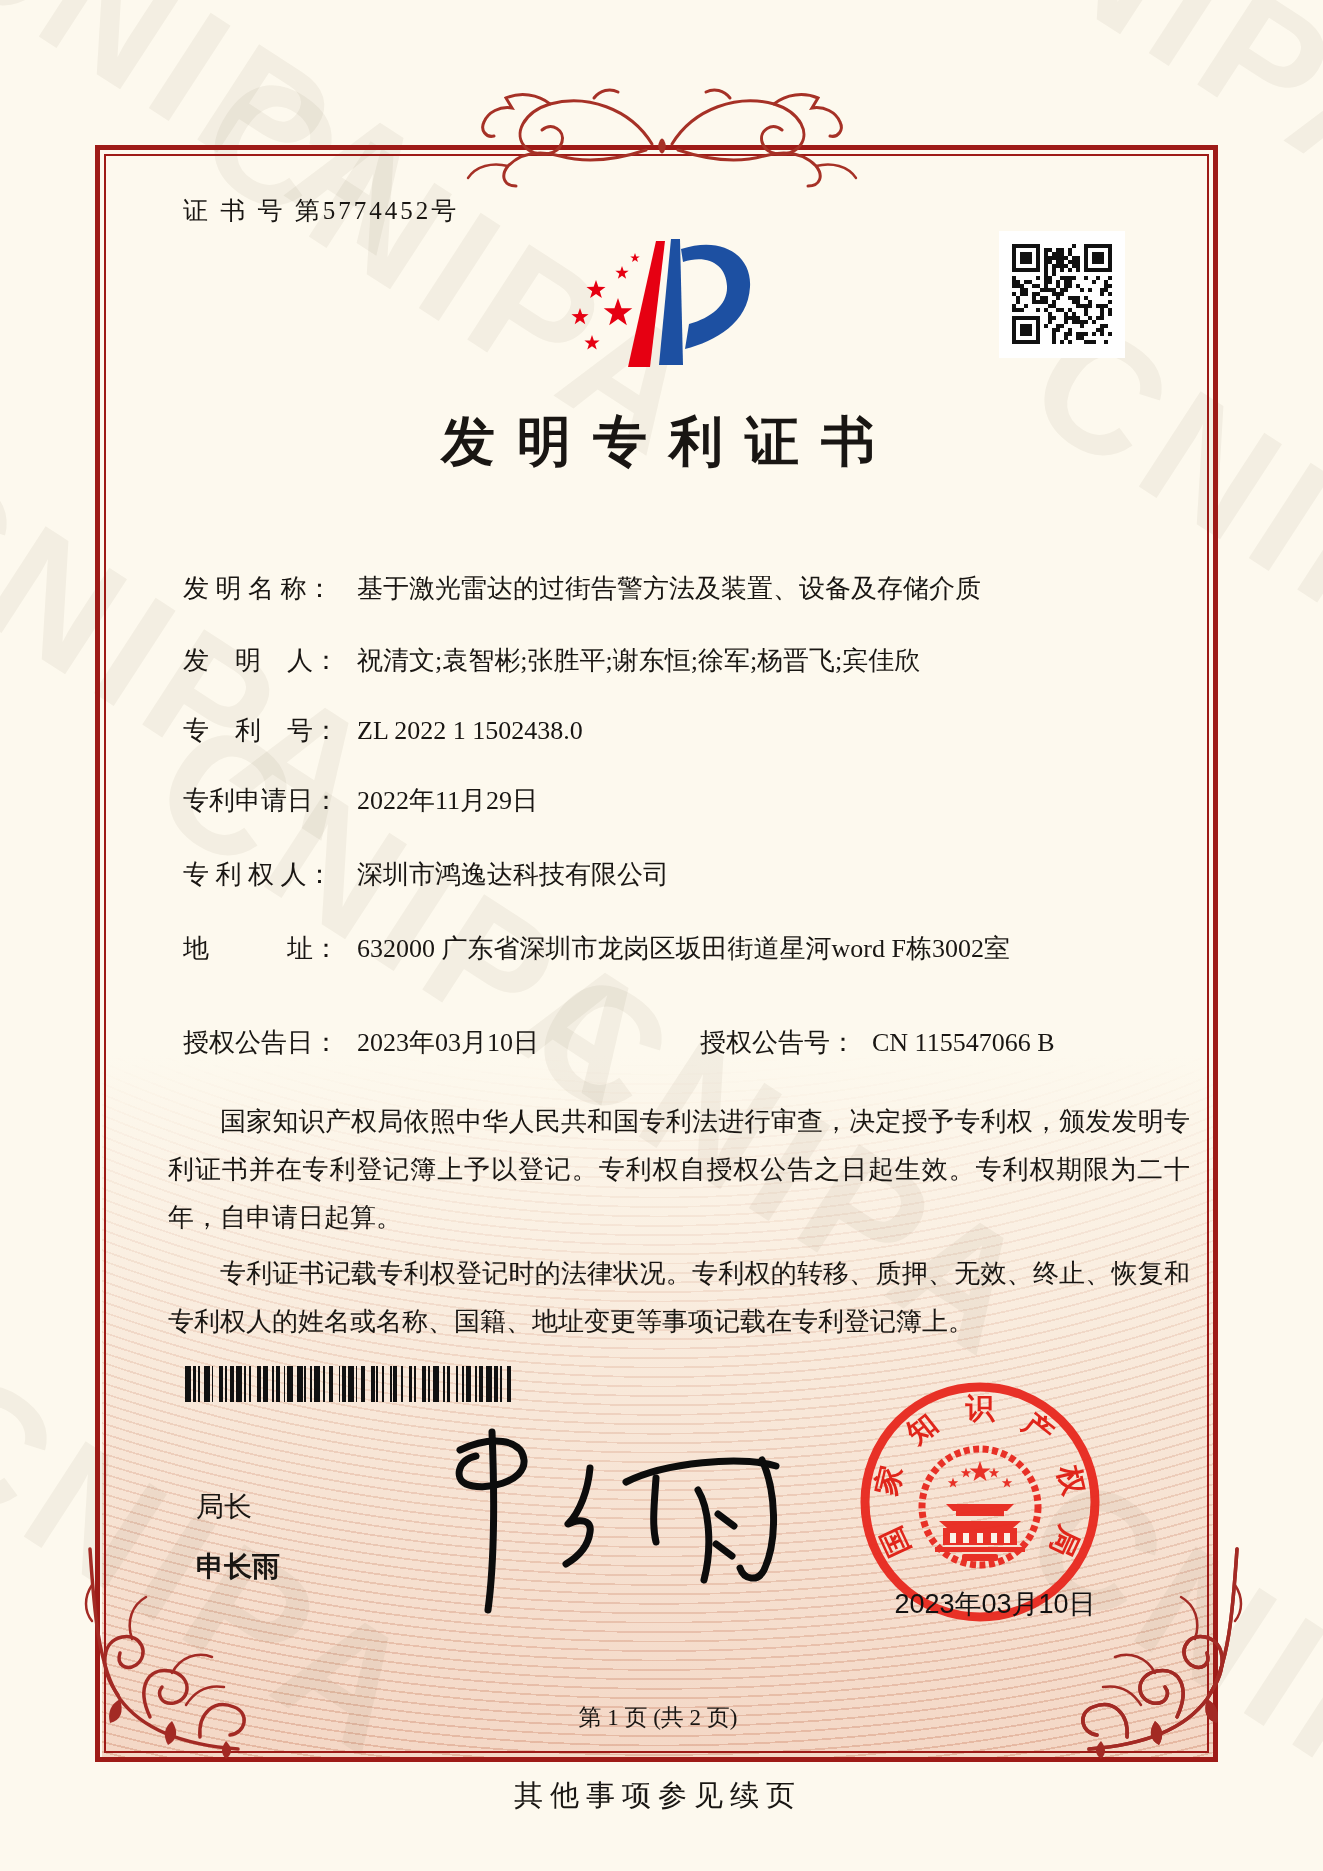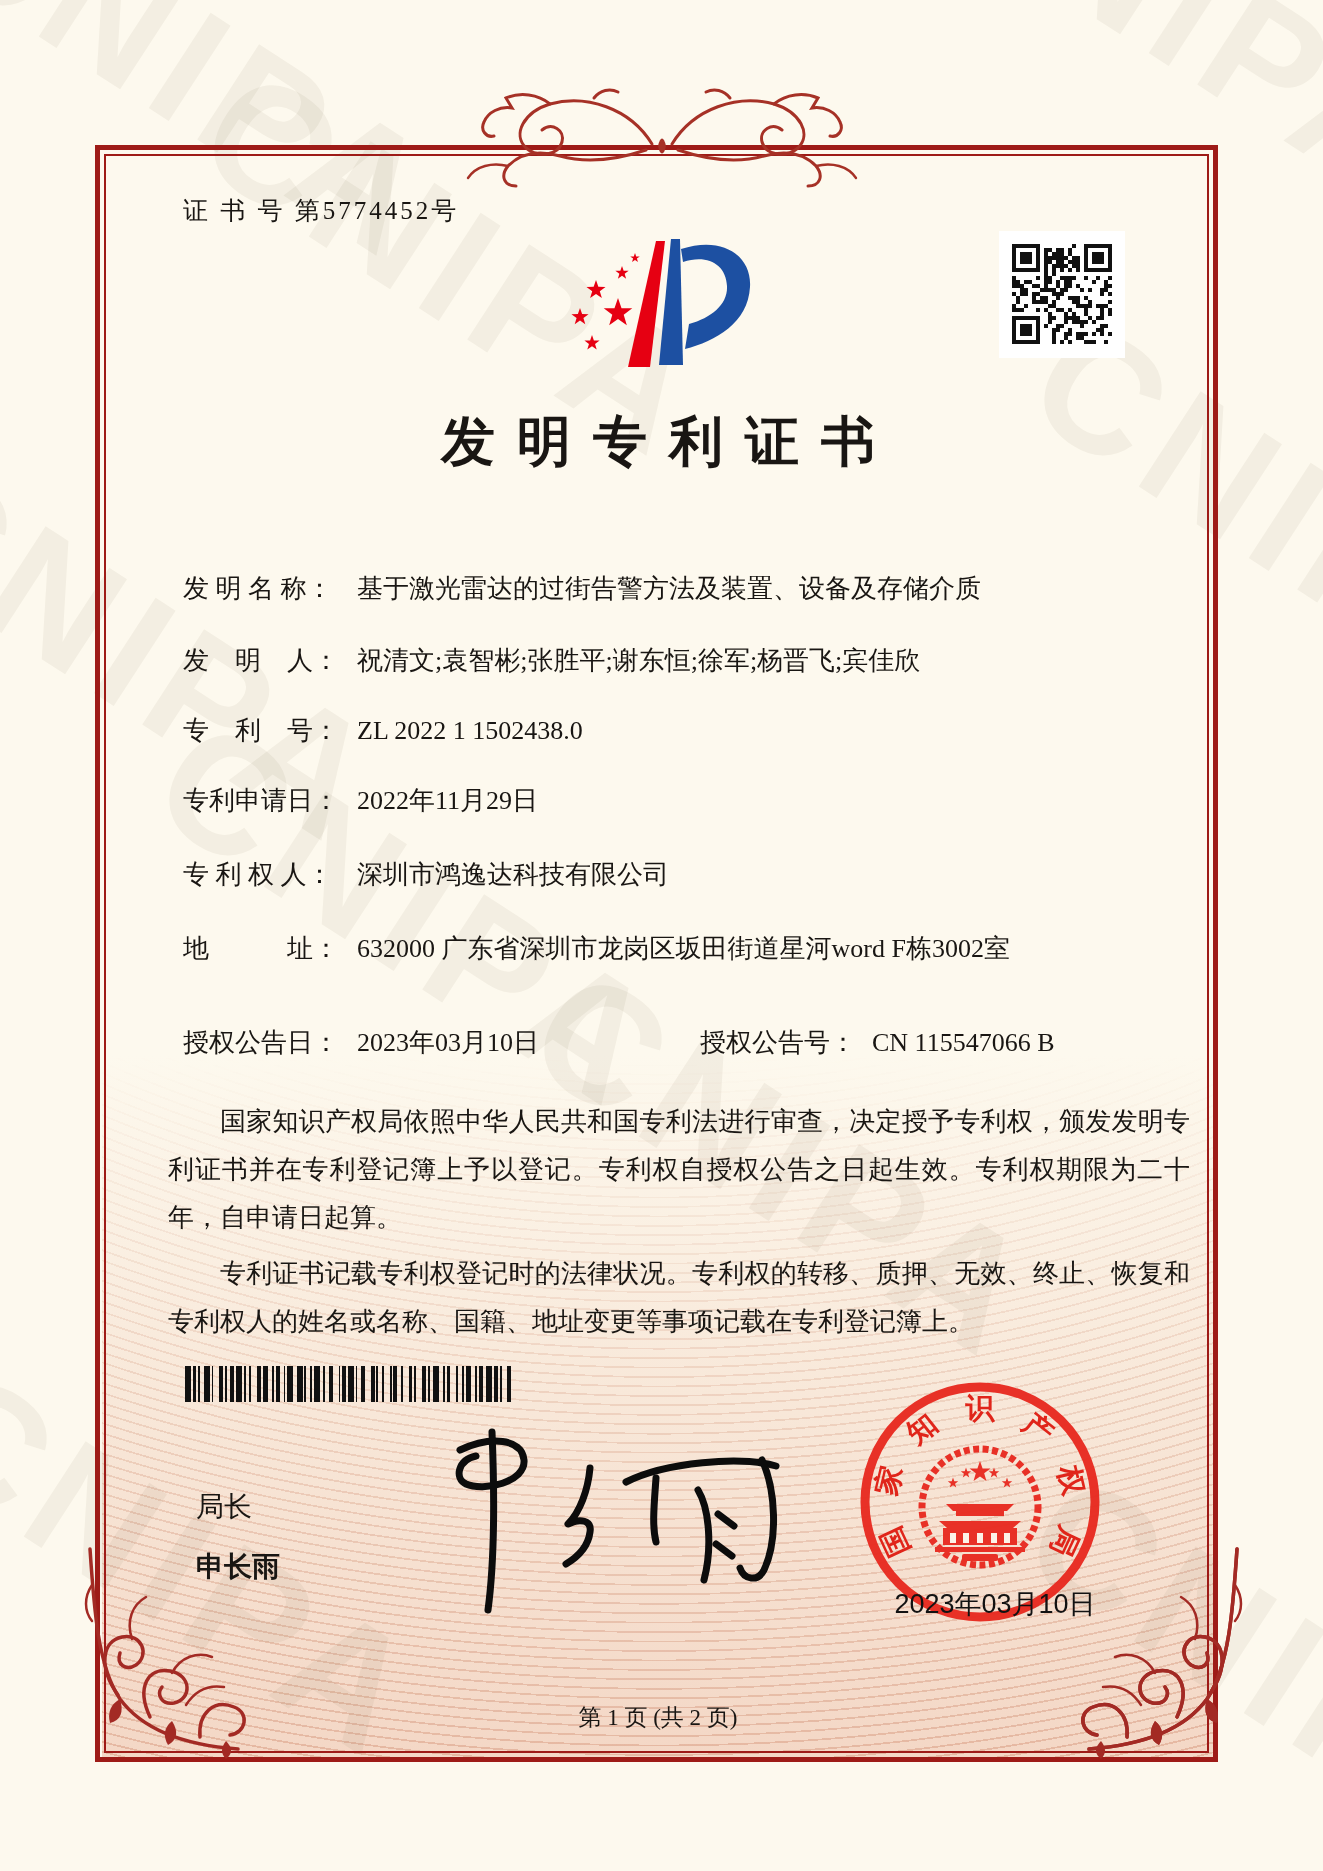--- a/index.html
+++ b/index.html
@@ -647,14 +647,15 @@
       <span style="transform: translate(-50%, -50%) rotate(-76.6667deg) translateY(-93px);">家</span>
       <span style="transform: translate(-50%, -50%) rotate(-38.3333deg) translateY(-93px);">知</span>
       <span style="transform: translate(-50%, -50%) rotate(0deg) translateY(-93px);">识</span>
       <span style="transform: translate(-50%, -50%) rotate(38.3333deg) translateY(-93px);">产</span>
       <span style="transform: translate(-50%, -50%) rotate(76.6667deg) translateY(-93px);">权</span>
       <span style="transform: translate(-50%, -50%) rotate(115deg) translateY(-93px);">局</span>
     </div>
   <div id="seal-date" class="txt">2023年03月10日</div>
 
   <div id="page-num" class="txt">第 1 页 (共 2 页)</div>
+  <div id="foot-note" class="txt">其他事项参见续页</div>
 
 </div>
 
 </body></html>

